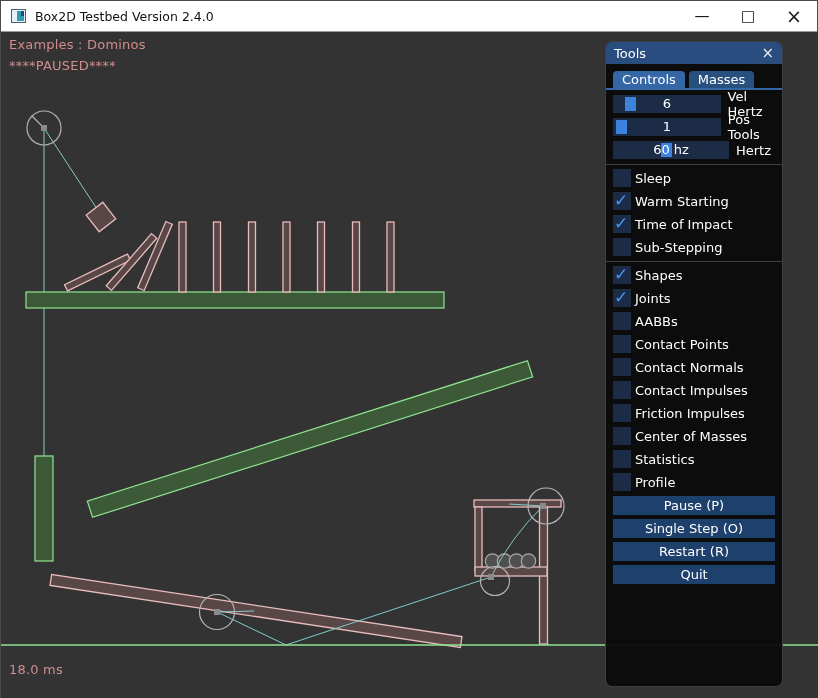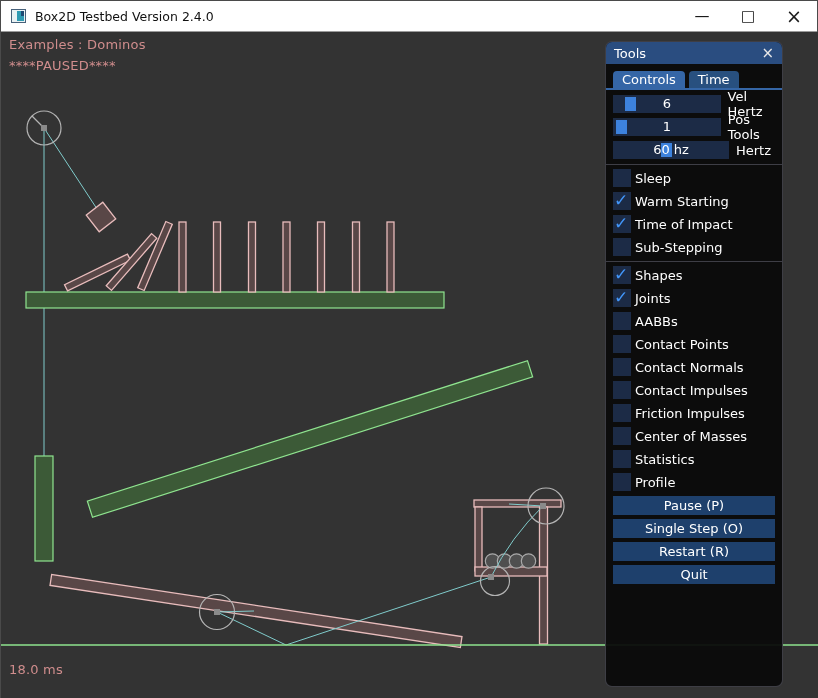--- a/index.html
+++ b/index.html
@@ -126,21 +126,21 @@
     <div class="overlay-text paused-label">****PAUSED****</div>
     <div class="overlay-text frametime-label">18.0 ms</div>
 
     <div class="panel">
       <div class="panel-title">
         <span>Tools</span>
         <span class="panel-close">×</span>
       </div>
       <div class="tabs" id="tabs">
           <div class="tab active">Controls</div>
-          <div class="tab inactive">Time</div>
+          <div class="tab inactive">Masses</div>
         </div>
       <div class="sliders" id="sliders">
           <div class="slider-row">
             <div class="slider-track">
               <div class="slider-grab" style="left: 12.1px;"></div>
               <div class="slider-val">6</div>
             </div>
             <span class="slider-label">Vel Hertz</span>
           </div>
           <div class="slider-row">

